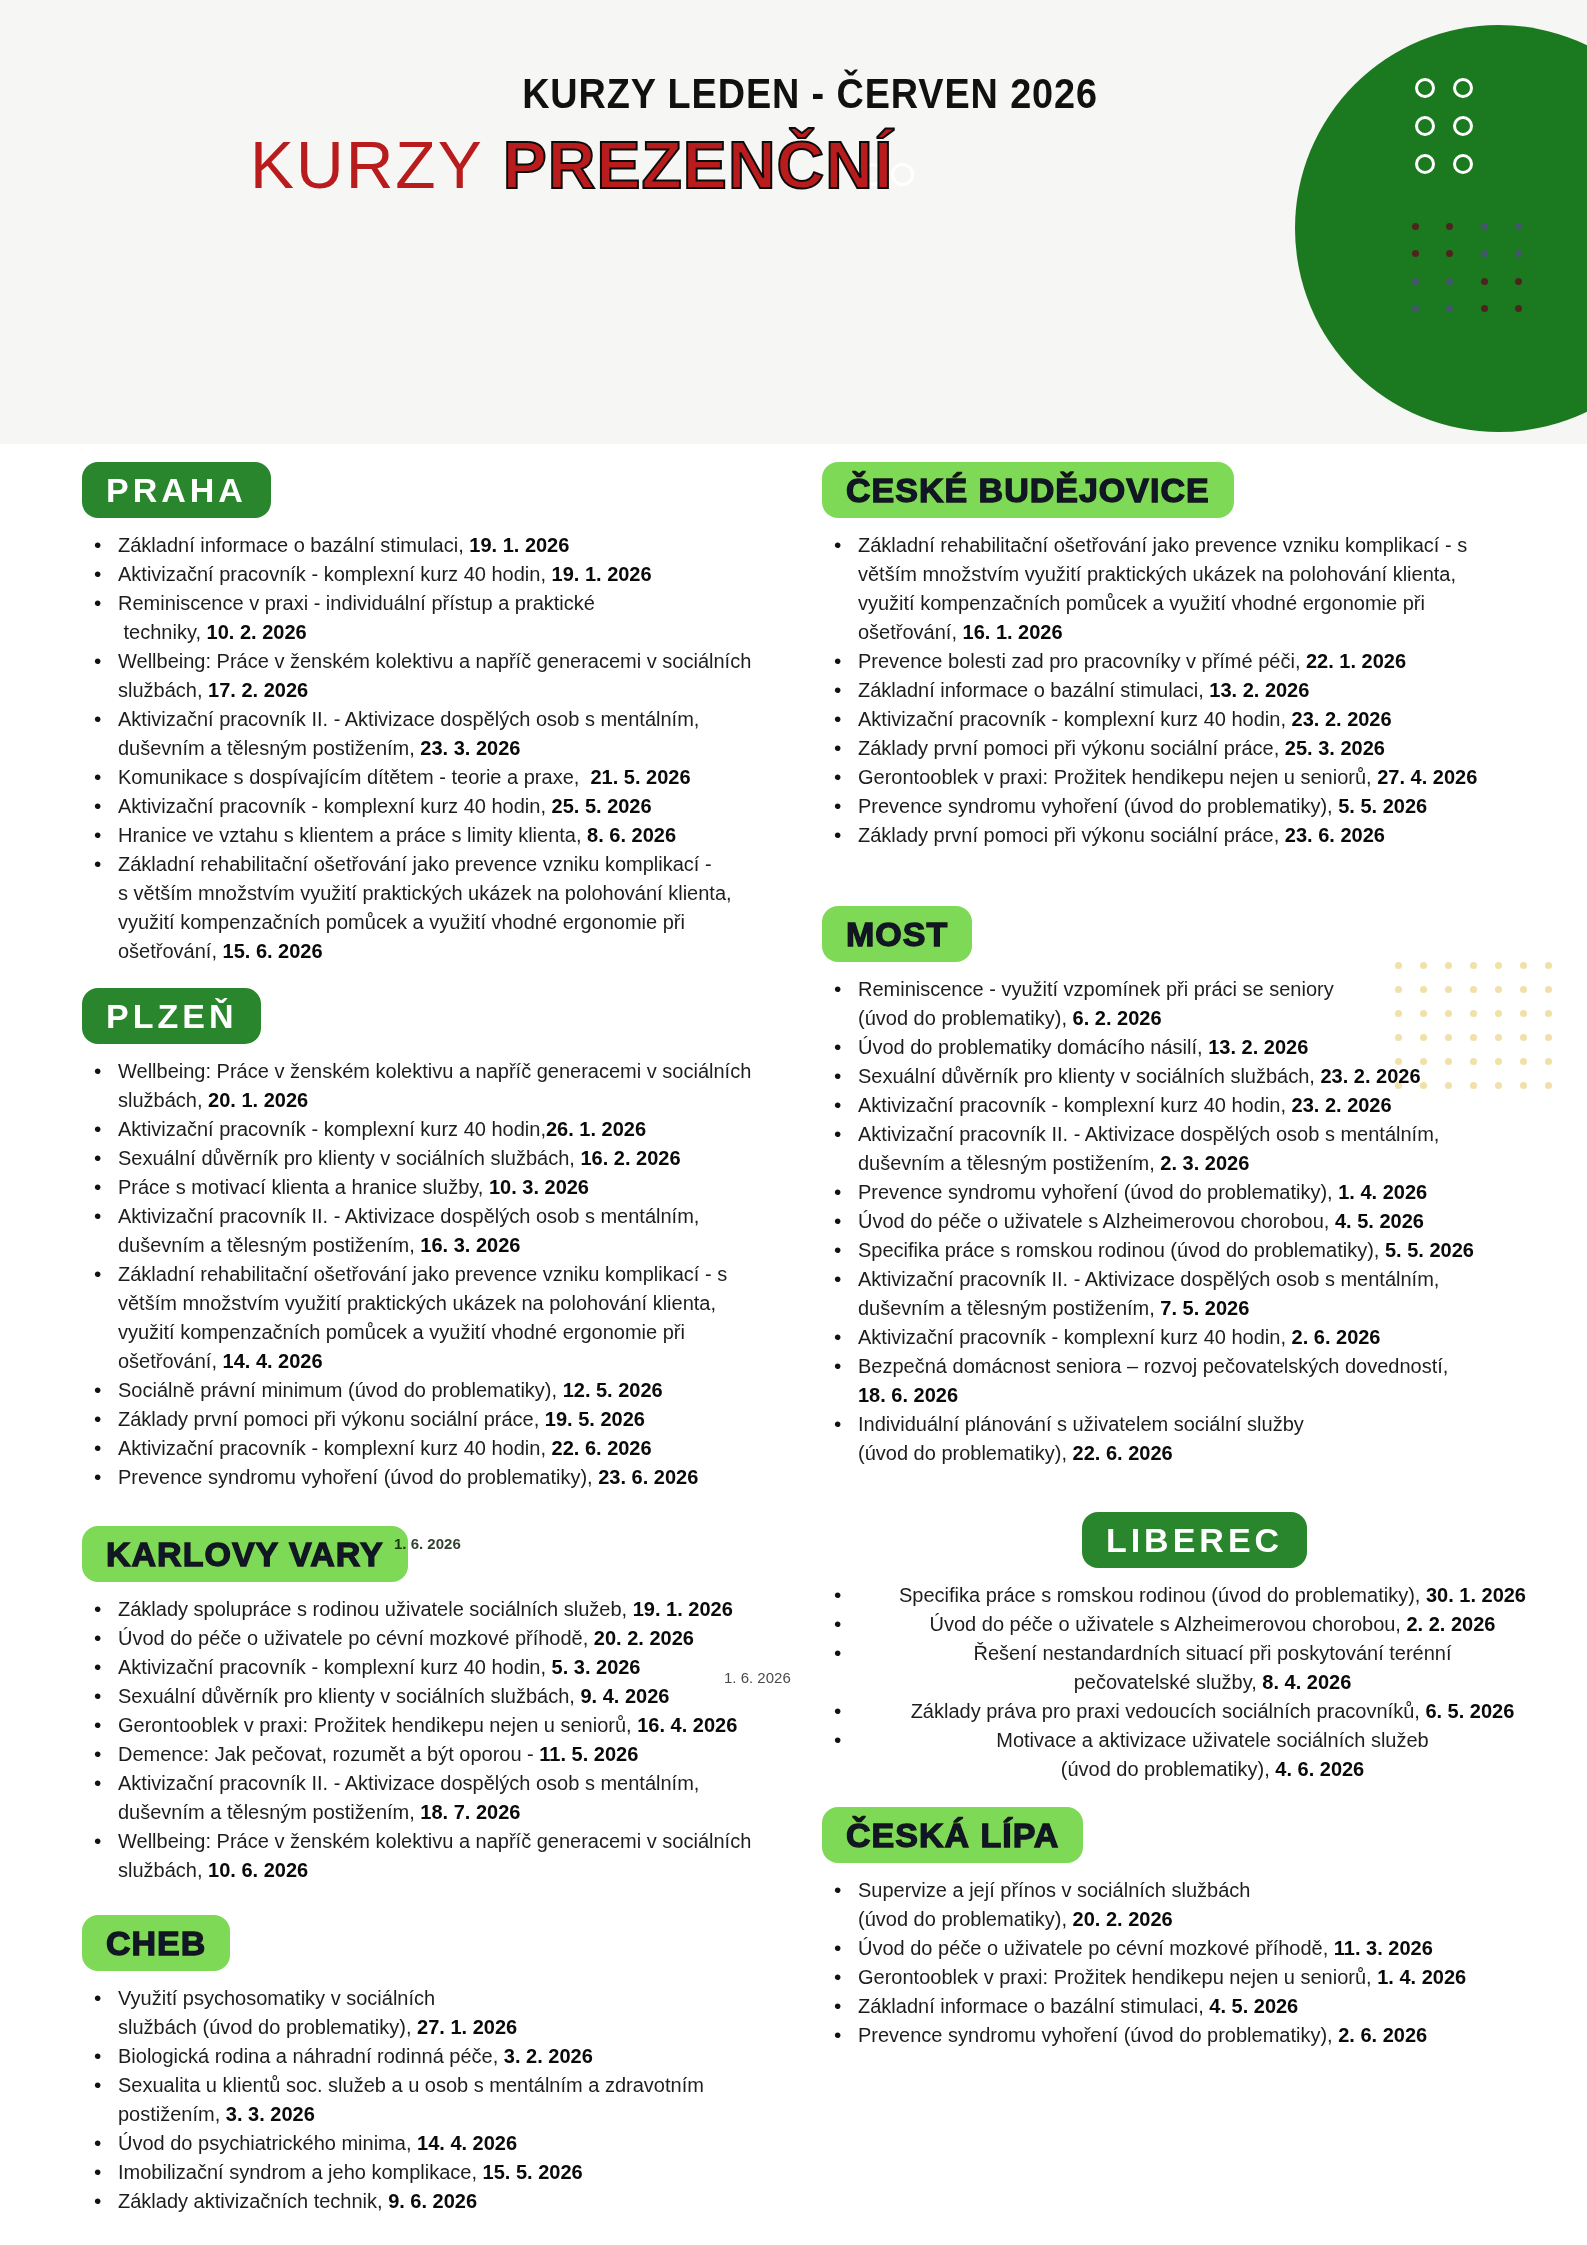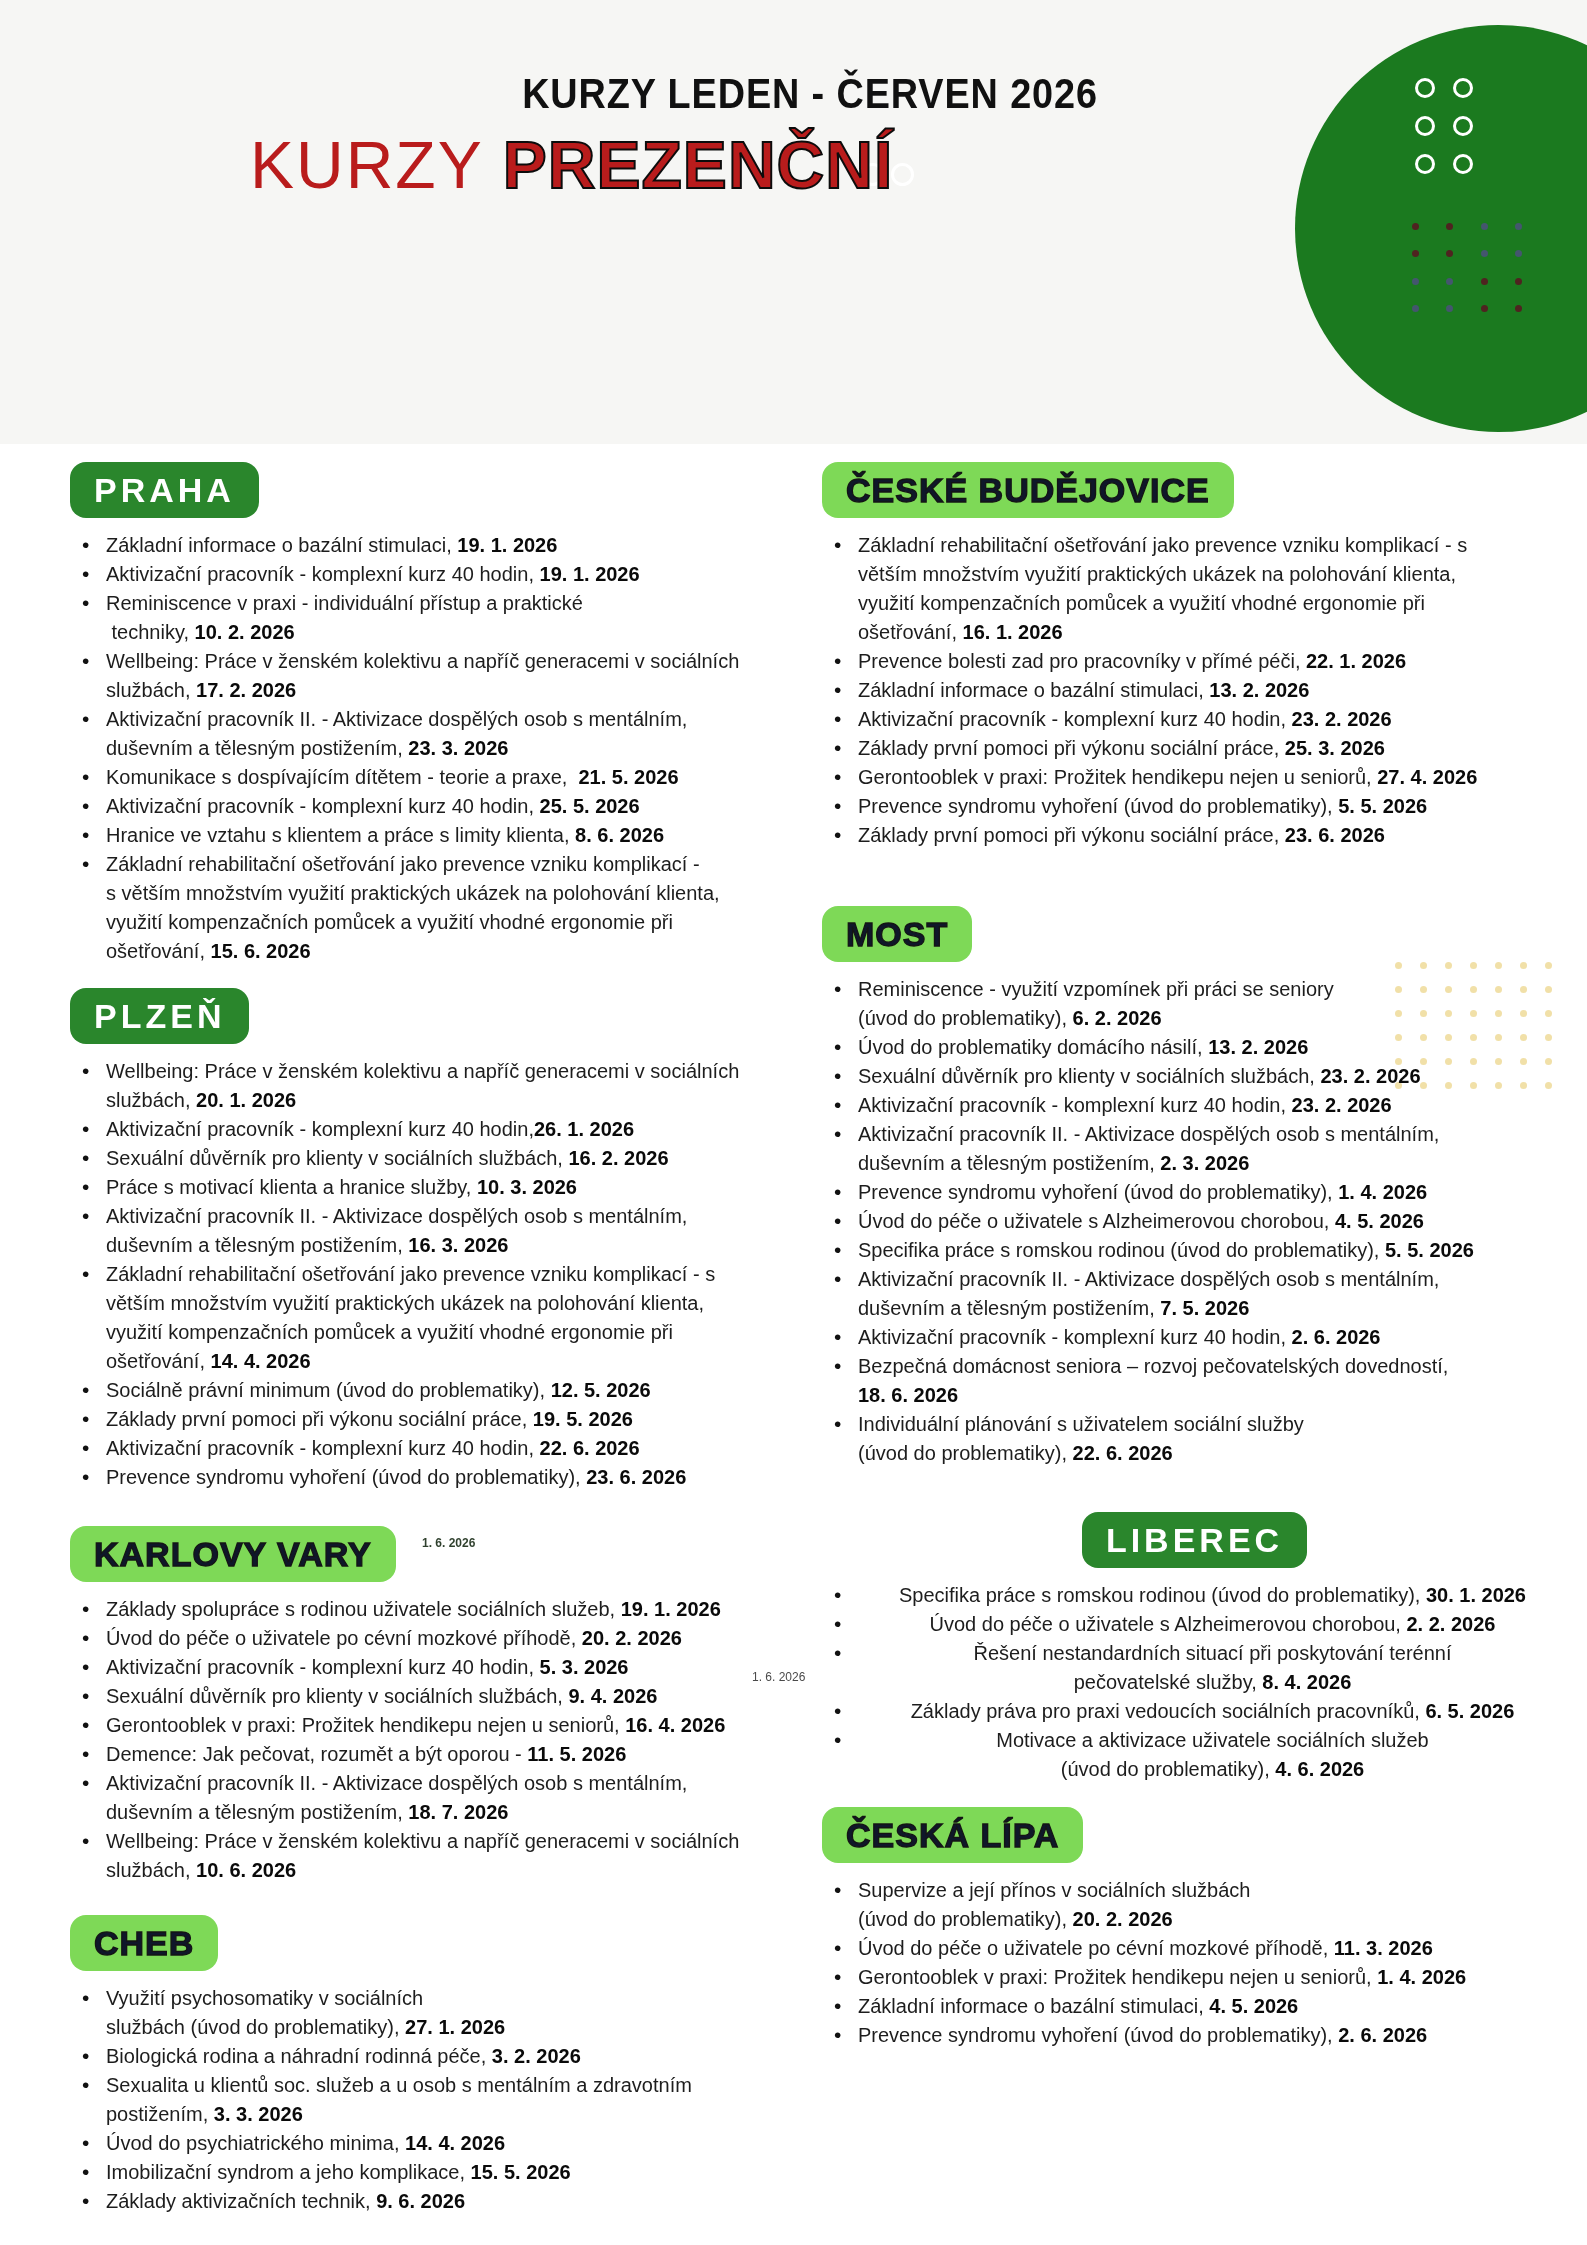--- a/index.html
+++ b/index.html
@@ -21,21 +21,21 @@
     transform:scaleX(0.9);transform-origin:50% 50%;z-index:2;
   }
   .main-title{
     position:absolute;left:250px;top:124px;width:960px;text-align:left;
     font-size:66px;line-height:82px;color:#b91c1c;z-index:2;white-space:nowrap;
   }
   .t-reg{font-weight:400;letter-spacing:2px;}
   .t-bold{font-weight:700;letter-spacing:1px;-webkit-text-stroke:2px #0c0c0c;}
   
   .column{position:absolute;top:462px;}
-  .column-left{left:70px;width:732px;}
+  .column-left{left:82px;width:732px;}
   .column-right{left:822px;width:745px;}
   .badge{
     display:inline-block;font-size:34px;line-height:34px;padding:11px 24px;
     border-radius:16px;white-space:nowrap;
   }
   .badge-dark{background:var(--badge-dark,#2a862c);color:#ffffff;font-weight:700;letter-spacing:4px;}
   .badge-light{background:var(--badge-light,#7ed957);color:#0f172a;font-weight:700;letter-spacing:1px;-webkit-text-stroke:1.3px #141414;}
   .course-list{list-style:none;margin:13px 0 0 0;padding:0;}
   .course-list li{position:relative;padding-left:36px;font-size:20px;line-height:29px;color:#1d1d1d;}
   .course-list li::before{content:"•";position:absolute;left:12px;top:-1px;font-size:21px;color:#111;}
@@ -43,21 +43,21 @@
   .course-date{font-weight:700;color:#0a0a0a;white-space:pre-wrap;}
   
   .sec-praha{margin-bottom:22px;}
   .sec-plzen{margin-bottom:34px;}
   .sec-karlovy-vary{margin-bottom:30px;}
   .sec-ceske-budejovice{margin-bottom:56px;}
   .sec-most{margin-bottom:44px;}
   .sec-liberec{margin-bottom:23px;text-align:center;}
   .city-section{display:block;}
   
-  .stray-note{position:absolute;font-size:12px;line-height:9px;z-index:3;margin-left:28px;}
+  .stray-note{position:absolute;font-size:15px;line-height:9px;z-index:3;}
   .stray-note-badge{left:394px;top:1539px;color:rgba(10,30,8,0.85);font-weight:700;}
   .stray-note-margin{left:724px;top:1673px;color:#4a4a4a;}
 </style>
 </head>
 <body>
 
 <div class="page">
   <div class="header-band"></div>
 
   <div class="hero-circle" id="hero-circle">

